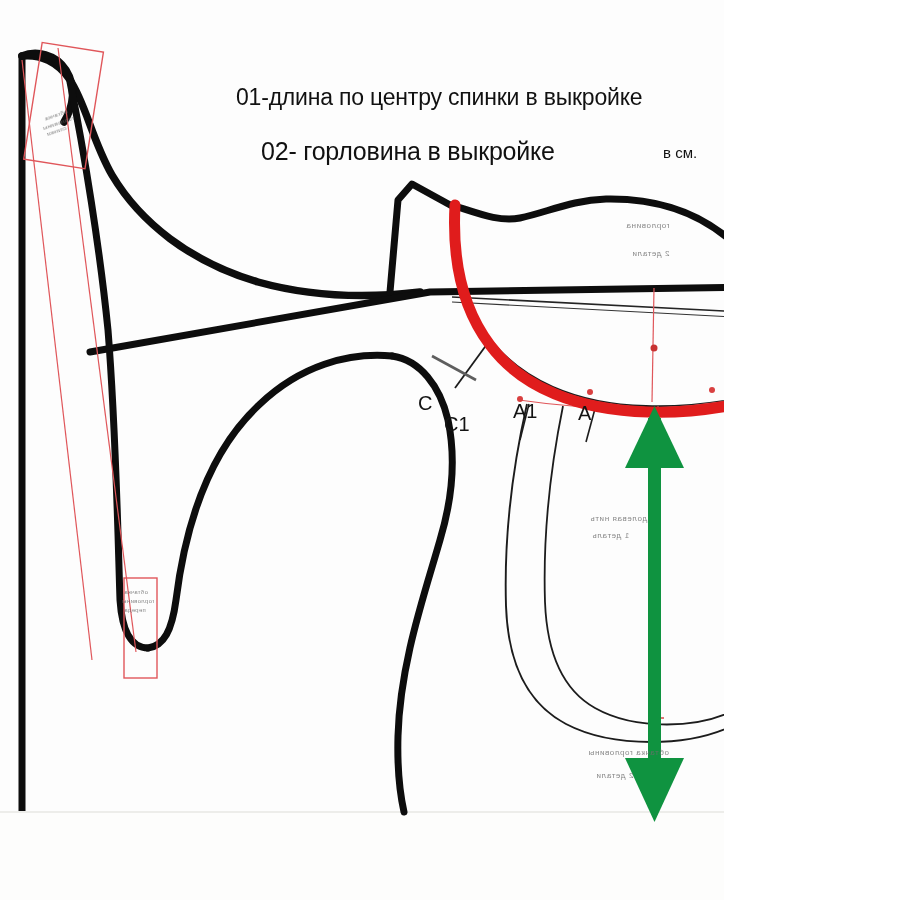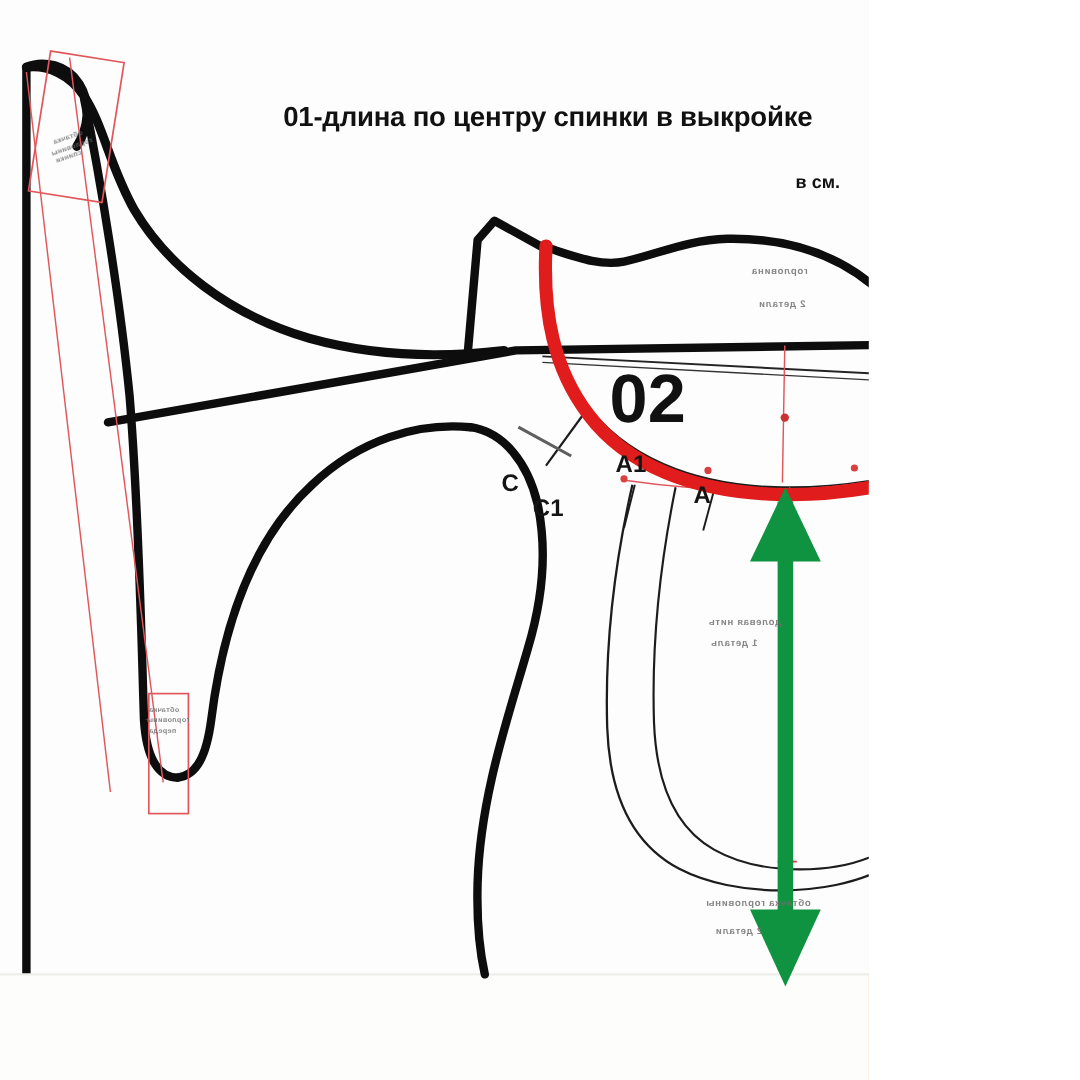--- a/index.html
+++ b/index.html
@@ -9,21 +9,20 @@
   }
   body {
     font-family: "Liberation Sans", sans-serif;
   }
   #canvas {
     position: relative;
     width: 724px;
     height: 900px;
     background: #fdba74;
     overflow: hidden;
-    font-weight: bold;
   }
   #paper-svg {
     position: absolute;
     left: 0;
     top: 0;
     width: 900px;
     height: 900px;
   }
   .ann {
     position: absolute;
@@ -60,21 +59,21 @@
     top: 500px;
     font-size: 57px;
     line-height: 1;
   }
   .ptlabel {
     font-size: 20px;
     color: #141414;
   }
   #label-C  { left: 418px; top: 392px; }
   #label-C1 { left: 444px; top: 413px; }
-  #label-A1 { left: 513px; top: 376px; }
+  #label-A1 { left: 513px; top: 400px; }
   #label-A  { left: 578px; top: 402px; }
   .faint {
     position: absolute;
     color: #6d6d6d;
     font-size: 8px;
     letter-spacing: 0.6px;
     white-space: nowrap;
     opacity: .82;
     filter: blur(0.35px);
     transform: scaleX(-1);
@@ -180,23 +179,23 @@
              C 718,414 784,396 836,370" fill="none" stroke="#e01c1c" stroke-width="11" stroke-linecap="round"></path>
 
     <g>
       <rect x="648" y="418" width="13" height="390" fill="#0f9340"></rect>
       <path d="M 654.5,406 L 684,468 L 625,468 Z" fill="#0f9340"></path>
       <path d="M 654.5,822 L 625,758 L 684,758 Z" fill="#0f9340"></path>
     </g>
   </svg>
 
   <div class="ann" id="title-line-1">01-длина по центру спинки в выкройке</div>
+  <div class="ann" id="title-line-2">02- горловина в выкройке</div>
   <div class="ann" id="title-units">в см.</div>
 
-  <div class="ann" id="label-02">02</div>
 
   <div class="ann ptlabel" id="label-C">C</div>
   <div class="ann ptlabel" id="label-C1">C1</div>
   <div class="ann ptlabel" id="label-A1">A1</div>
   <div class="ann ptlabel" id="label-A">A</div>
 
   <div class="faint" id="faint-top-a">горловина</div>
   <div class="faint" id="faint-top-b">2 детали</div>
 
   <div class="faint" id="faint-mid-a">долевая нить</div>

